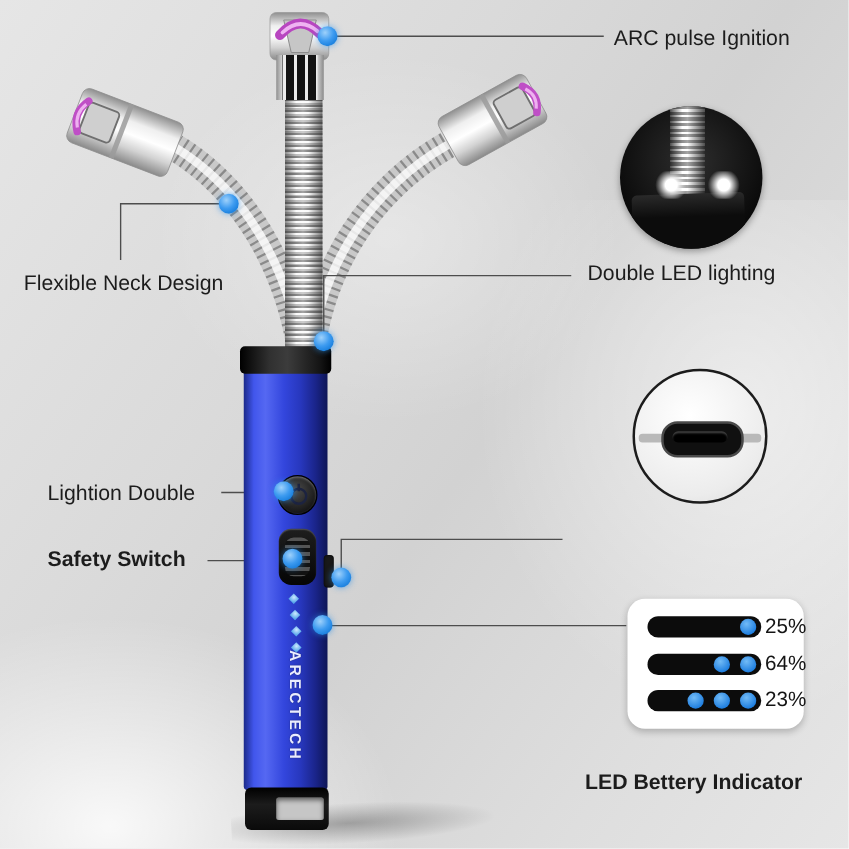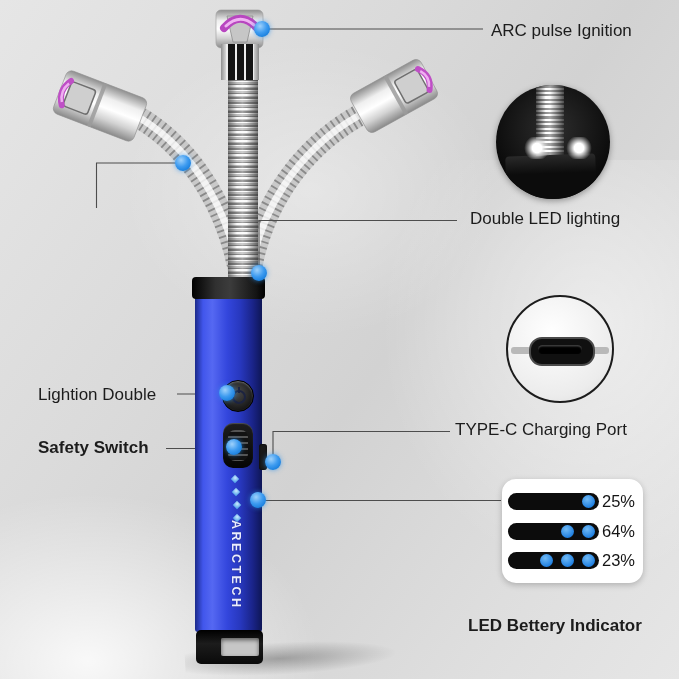--- a/index.html
+++ b/index.html
@@ -72,21 +72,21 @@
   .typec-stub{position:absolute;top:50px;width:20px;height:7px;background:#b9b9b9;border-radius:3px;}
   .typec-pill{position:absolute;left:21px;top:40px;width:62px;height:25px;border-radius:13px;
     background:#101010;border:2px solid #4a4a4a;}
   .typec-inner{position:absolute;left:7px;top:6px;width:44px;height:9px;border-radius:5px;background:#000;
     box-shadow:inset 0 1.5px 1.5px rgba(255,255,255,.25);}
 
   
   .batt-box{position:absolute;left:502px;top:479px;width:141px;height:104px;z-index:3;
     background:#fff;border-radius:14px;box-shadow:0 2px 6px rgba(0,0,0,.22);
     display:flex;flex-direction:column;justify-content:space-evenly;padding:4px 0;box-sizing:border-box;}
-  .batt-row{display:flex;align-items:center;height:22px;padding-left:6px;text-align:right;}
+  .batt-row{display:flex;align-items:center;height:22px;padding-left:16px;text-align:right;}
   .batt-pill{width:91px;height:17px;border-radius:9px;background:#0c0c0c;flex:0 0 auto;
     display:flex;align-items:center;justify-content:flex-end;gap:8px;padding-right:4px;box-sizing:border-box;}
   .bdot{width:13px;height:13px;border-radius:50%;flex:0 0 auto;
     background:radial-gradient(circle at 40% 32%,#72bbf6,#1f7fe0 72%);}
   .batt-pct{font-size:16.5px;color:#141414;margin-left:3px;white-space:nowrap;}
 
   
   .callout{position:absolute;z-index:6;font-size:17px;color:#1c1c1c;white-space:nowrap;}
   .marker{position:absolute;width:16px;height:16px;border-radius:50%;z-index:7;
     background:radial-gradient(circle at 38% 32%,#9ed1fb 0%,#3d9bf0 45%,#1e83e0 72%,rgba(30,131,224,.25) 90%,rgba(30,131,224,0) 100%);
@@ -212,24 +212,24 @@
       <div class="batt-pill">
           <span class="bdot"></span>
           <span class="bdot"></span>
           <span class="bdot"></span>
         </div>
       <div class="batt-pct">23%</div>
     </div>
   </div>
 
   <div class="callout" style="left:491px;top:21px;">ARC pulse Ignition</div>
+  <div class="callout" style="left:19px;top:217px;">Flexible Neck Design</div>
   <div class="callout" style="left:470px;top:209px;">Double LED lighting</div>
   <div class="callout" style="left:38px;top:385px;">Lightion Double</div>
   <div class="callout" style="left:38px;top:438px;font-weight:bold;">Safety Switch</div>
-  <div class="callout" style="left:455px;top:420px;">TYPE-C Charging Port</div>
   <div class="callout" style="left:468px;top:616px;font-weight:bold;">LED Bettery Indicator</div>
 
   <div class="marker" style="left:254px;top:21px;"></div>
   <div class="marker" style="left:175px;top:155px;"></div>
   <div class="marker" style="left:251px;top:265px;"></div>
   <div class="marker" style="left:219px;top:385px;"></div>
   <div class="marker" style="left:226px;top:439px;"></div>
   <div class="marker" style="left:265px;top:454px;"></div>
   <div class="marker" style="left:250px;top:492px;"></div>
 </div>

